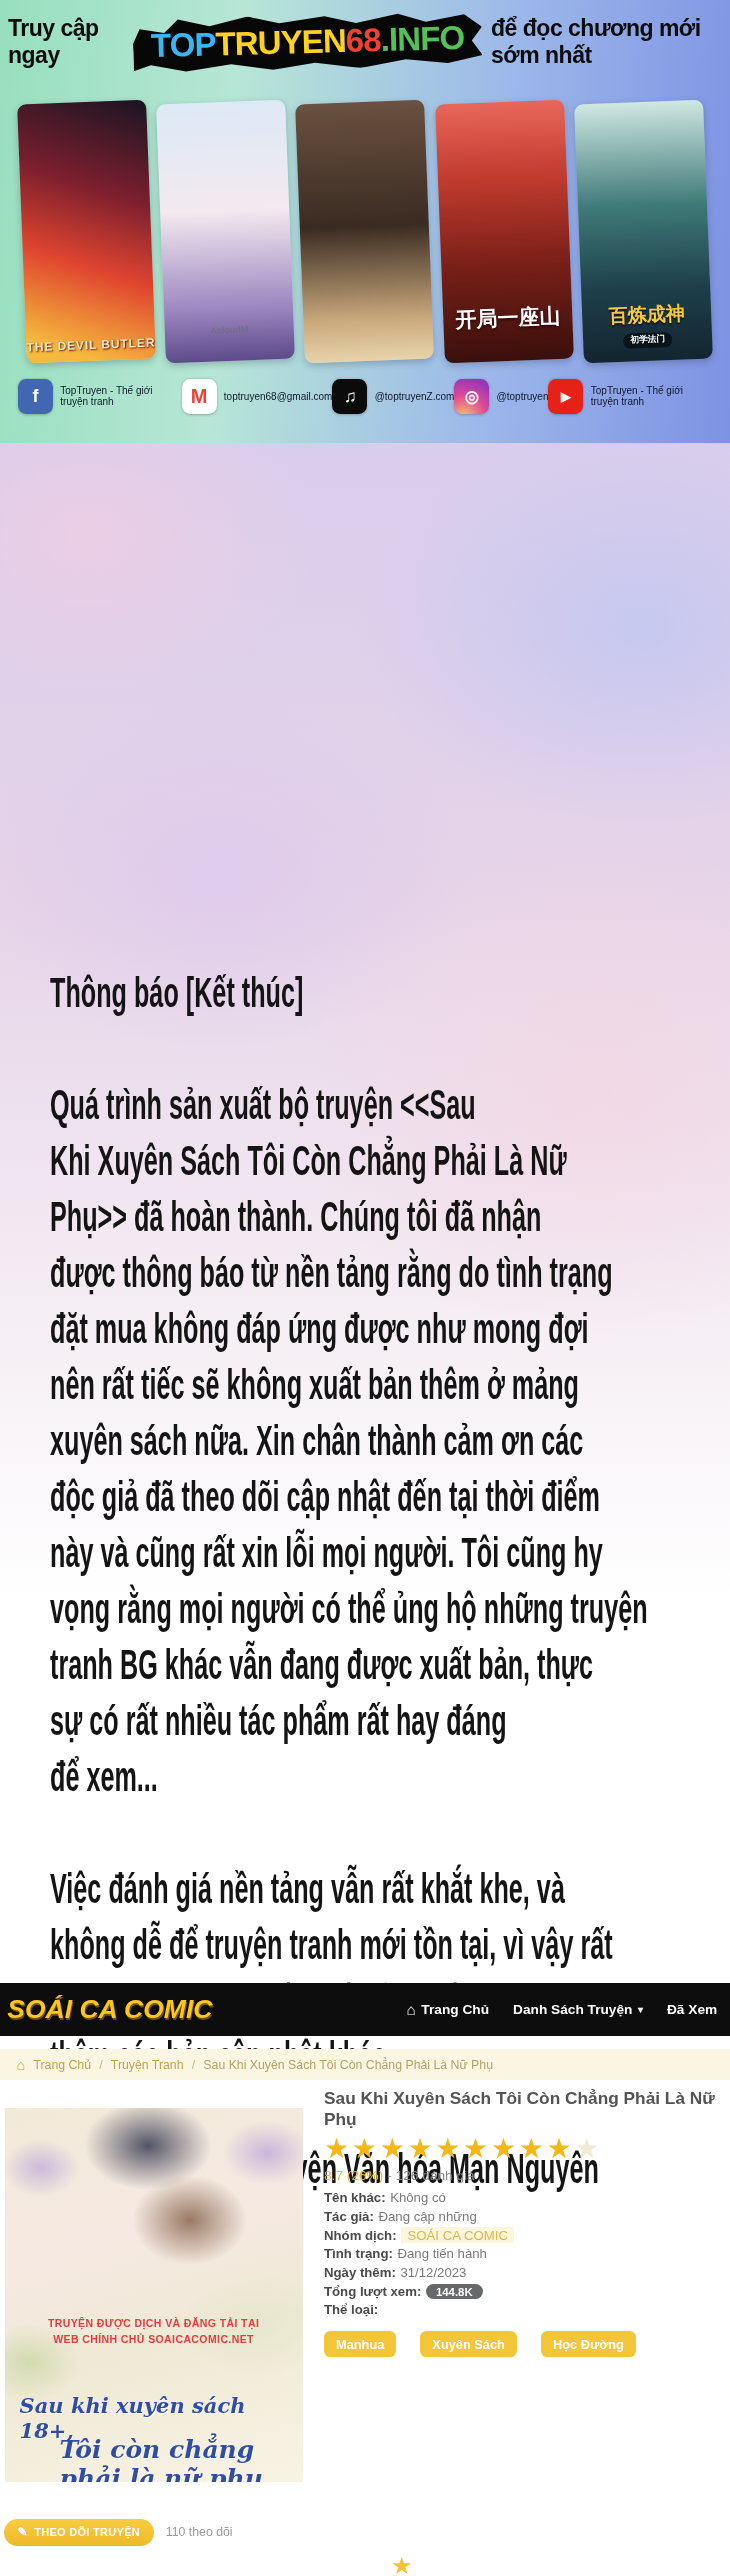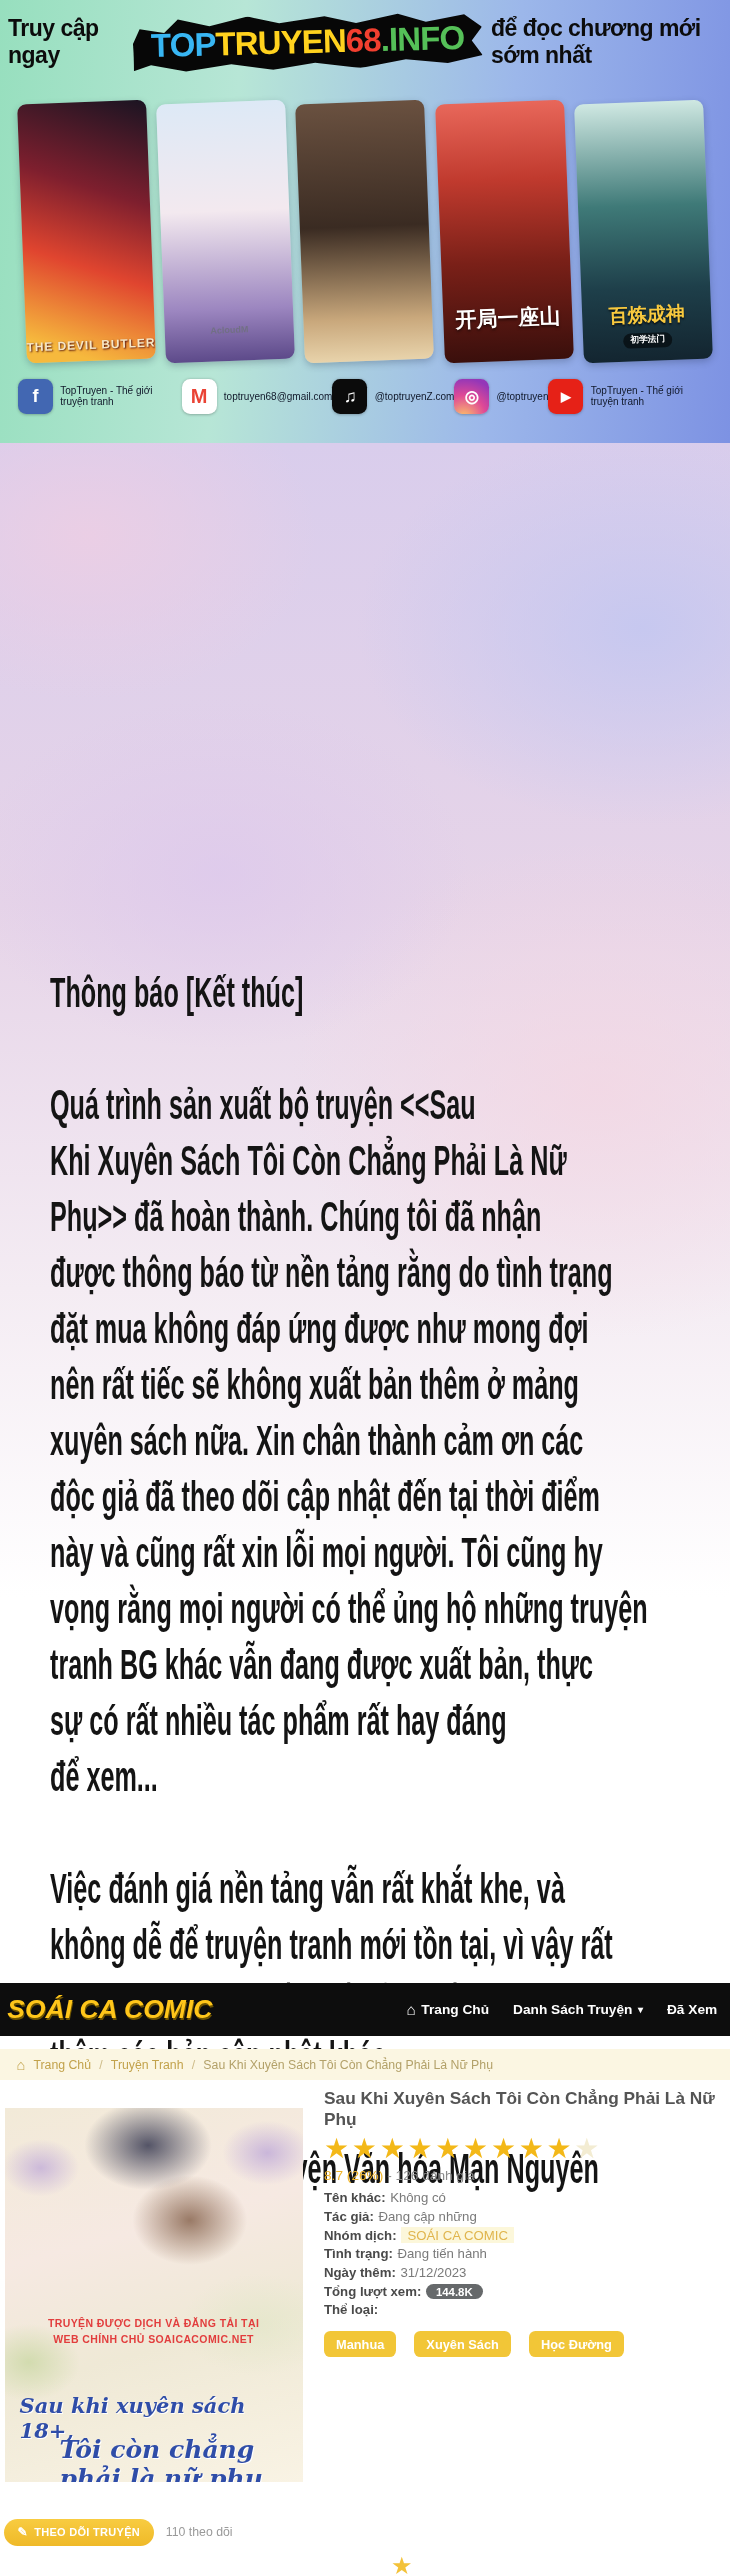--- a/index.html
+++ b/index.html
@@ -101,21 +101,21 @@
   .stars{margin-top:4.6px;font-size:28px;letter-spacing:2.7px;line-height:1;}
   .star-full{color:#f3b818;} .star-empty{color:#f3ecd2;}
   .rating{margin-top:5.5px;font-size:13.7px;color:#8a8a8a;}
   .rating .score{color:#f0b429;}
   .meta{margin-top:6px;}
   .meta-row{line-height:18.7px;font-size:13.2px;color:#7a7a7a;}
   .meta-label{font-weight:700;color:#4a4a4a;margin-right:4.6px;}
   .hl{color:#e0b54d;background:#fcf7da;padding:0.9px 6.4px;}
   .badge{background:#66696b;color:#fff;font-weight:700;font-size:11.4px;
          padding:1.8px 10px;border-radius:10px;}
-  .tags{margin-top:11px;display:flex;gap:18px;}
+  .tags{margin-top:11px;display:flex;gap:24px;}
   .tag{background:#f2c637;color:#fff;font-weight:700;font-size:12.8px;
        padding:5.5px 12px;border-radius:6.4px;cursor:pointer;}
 
   .followrow{position:absolute;left:3.7px;top:2519px;display:flex;align-items:center;gap:12px;}
   .follow-btn{display:flex;align-items:center;gap:6.4px;border:none;cursor:pointer;
      background:linear-gradient(180deg,#f8cc41 0%,#efb928 100%);color:#fff;
      font-family:"Liberation Sans",sans-serif;font-weight:700;font-size:11px;
      padding:7.3px 13.7px;border-radius:15.5px;letter-spacing:0.3px;}
   .fico{font-size:12px;line-height:1;}
   .fcount{color:#9a9a9a;font-size:12.3px;}

